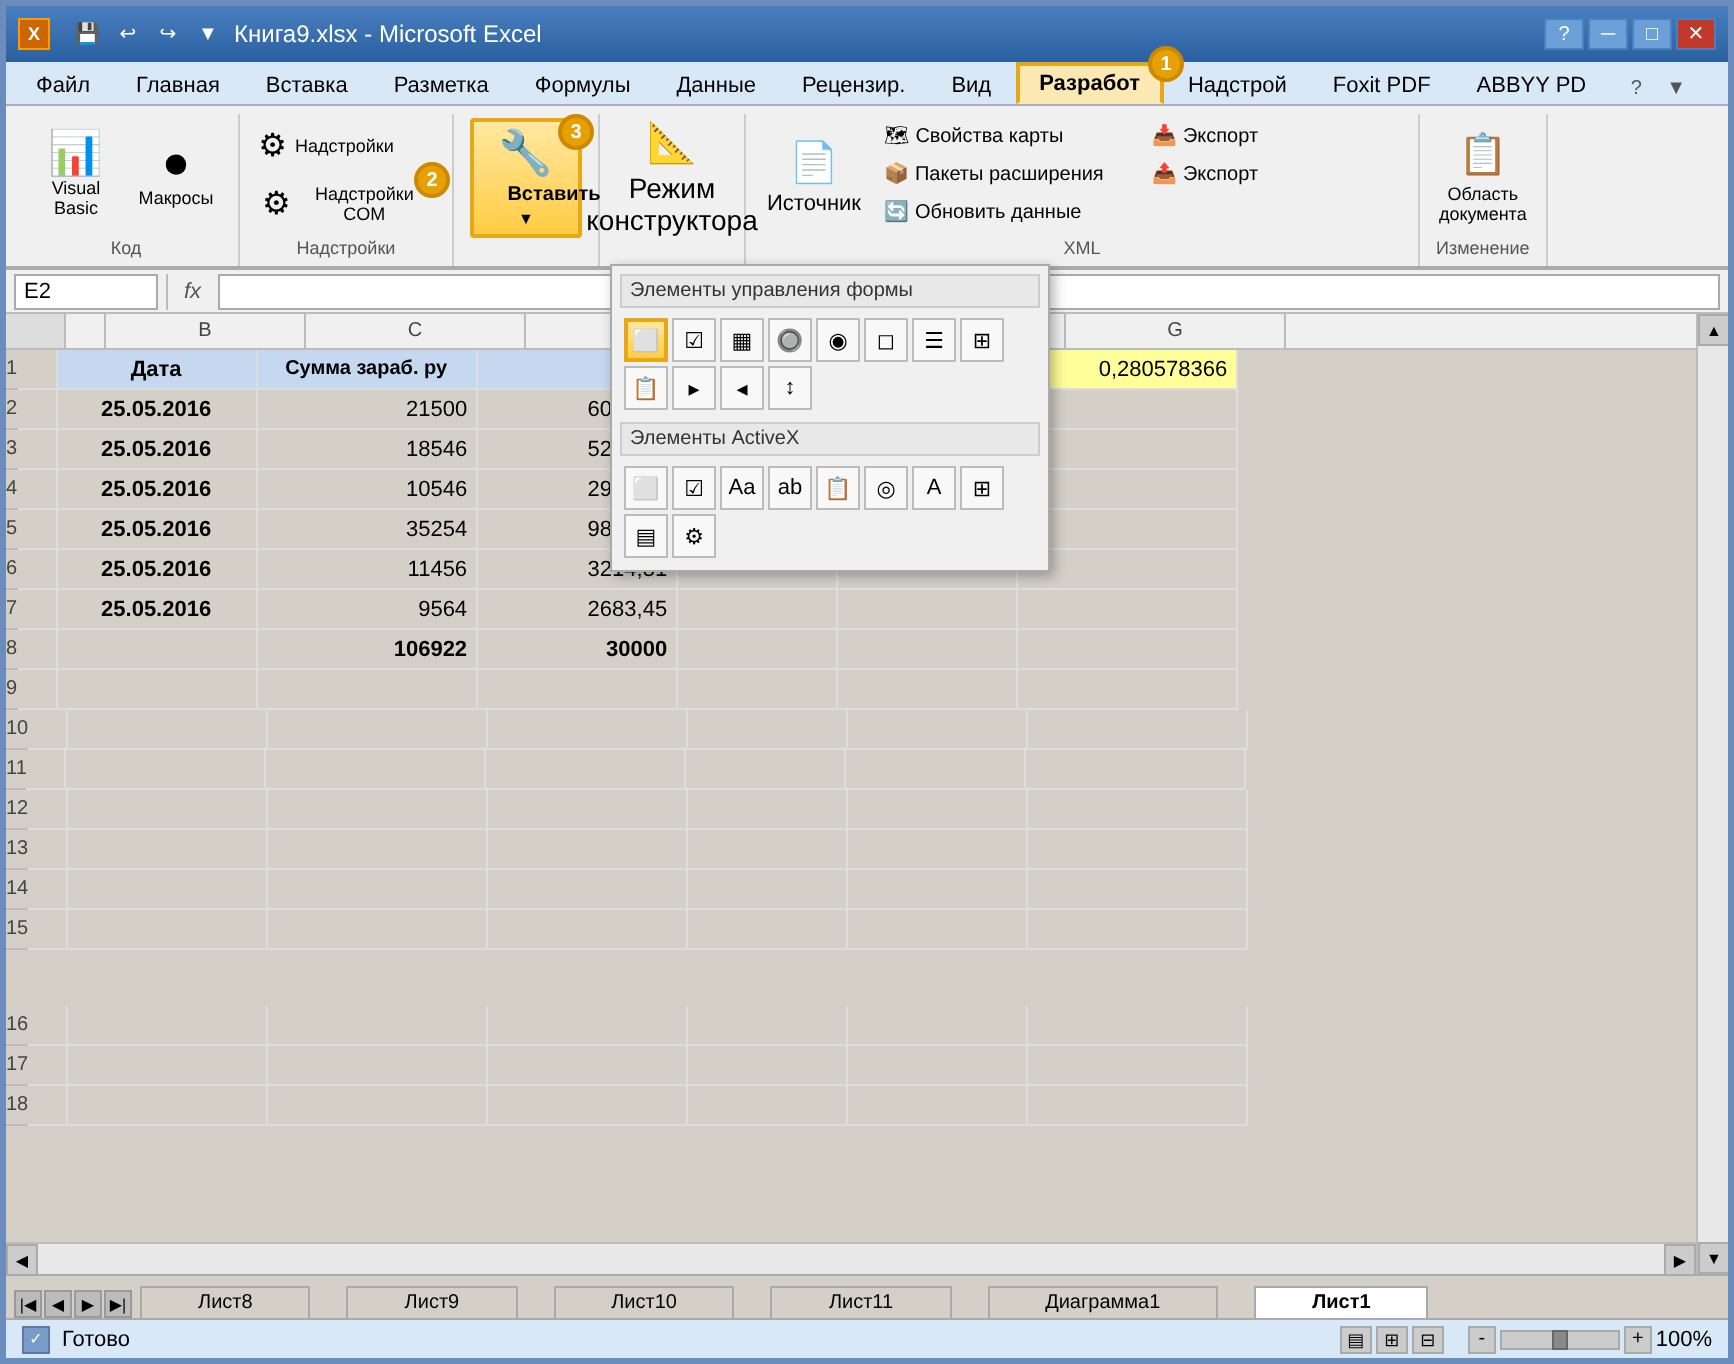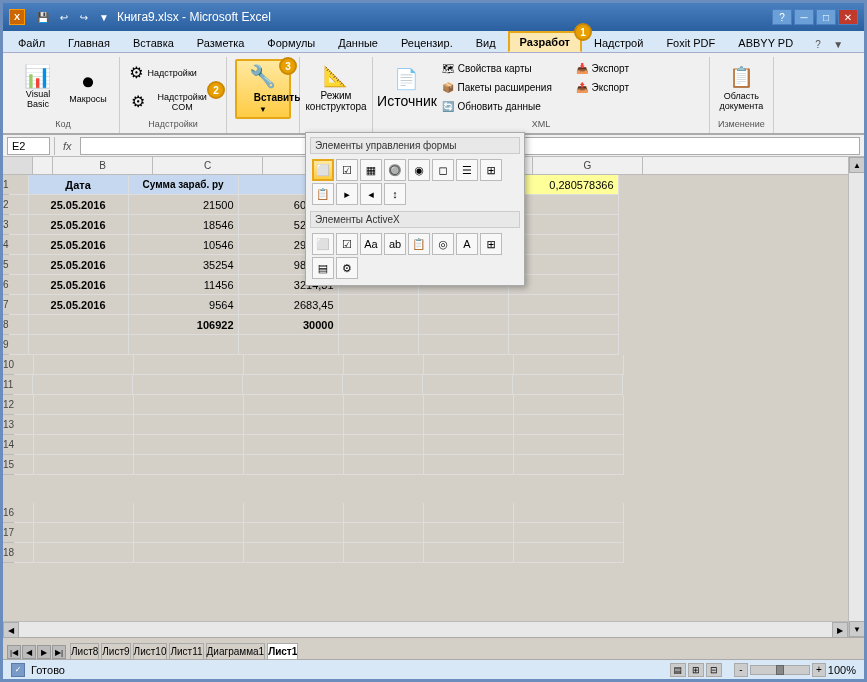--- a/index.html
+++ b/index.html
@@ -123,21 +123,21 @@
     .formula-bar {
       background: #f0f0f0;
       height: 22px;
       display: flex;
       align-items: center;
       border-bottom: 1px solid #bbb;
       padding: 0 4px;
       gap: 4px;
     }
     .cell-ref {
-      width: 43px;
+      width: 72px;
       height: 18px;
       border: 1px solid #aaa;
       background: white;
       font-size: 11px;
       padding: 0 4px;
       display: flex;
       align-items: center;
     }
     .formula-divider { width: 1px; height: 18px; background: #bbb; }
     .fx-label { font-size: 11px; font-style: italic; color: #555; padding: 0 4px; }
@@ -224,27 +224,27 @@
     
     .sheet-tabs-bar {
       height: 22px;
       background: #d4d0c8;
       border-top: 1px solid #aaa;
       display: flex;
       align-items: flex-end;
       padding: 0 4px;
     }
     .sheet-tab {
-      padding: 2px 0;
+      padding: 2px 28px;
       font-size: 10px;
       cursor: pointer;
       background: #d4d0c8;
       border: 1px solid #aaa;
       border-bottom: none;
-      margin-right: 2px;
+      margin-right: 18px;
     }
     .sheet-tab.active {
       background: #ffffff;
       font-weight: bold;
     }
     .sheet-nav { display: flex; align-items: center; gap: 1px; margin-right: 4px; }
     .sheet-nav-btn { width: 14px; height: 14px; background: #bbb; border: 1px solid #999; display: flex; align-items: center; justify-content: center; font-size: 8px; cursor: pointer; }
 
     
     .dropdown-popup {
@@ -419,31 +419,31 @@
         </div>
       </div>
       <div class="num-badge" style="position:absolute;top:0px;left:52px;width:18px;height:18px;font-size:10px;">3</div>
       <div class="ribbon-group-label"></div>
     </div>
 
     <div class="ribbon-group">
       <div class="ribbon-group-content">
         <div class="ribbon-btn-large" style="width:56px;">
           <div style="font-size:20px;">📐</div>
-          <div style="font-size:10px;">Режим<br>конструктора</div>
+          <div style="font-size:14px;">Режим<br>конструктора</div>
         </div>
       </div>
       <div class="ribbon-group-label"></div>
     </div>
 
     <div class="ribbon-group">
       <div class="ribbon-group-content">
         <div class="ribbon-btn-large" style="width:52px;">
           <div style="font-size:20px;">📄</div>
-          <div style="font-size:14px;">Источник</div>
+          <div style="font-size:11px;">Источник</div>
         </div>
         <div class="ribbon-col">
           <div class="ribbon-btn-small">
             <span>🗺</span>
             <span>Свойства карты</span>
           </div>
           <div class="ribbon-btn-small">
             <span>📦</span>
             <span>Пакеты расширения</span>
           </div>

